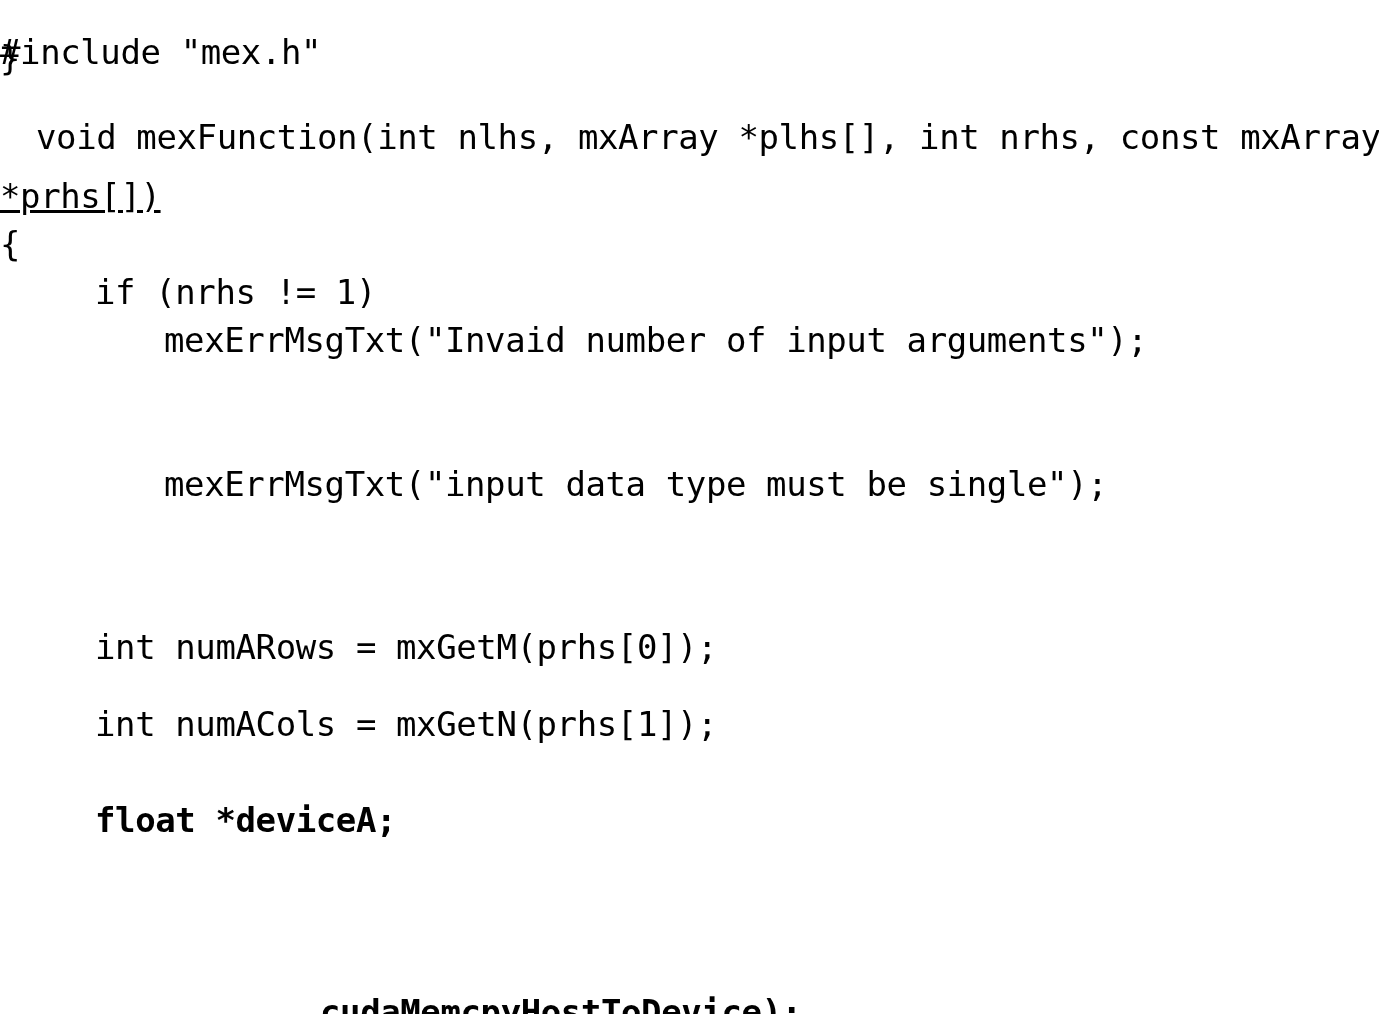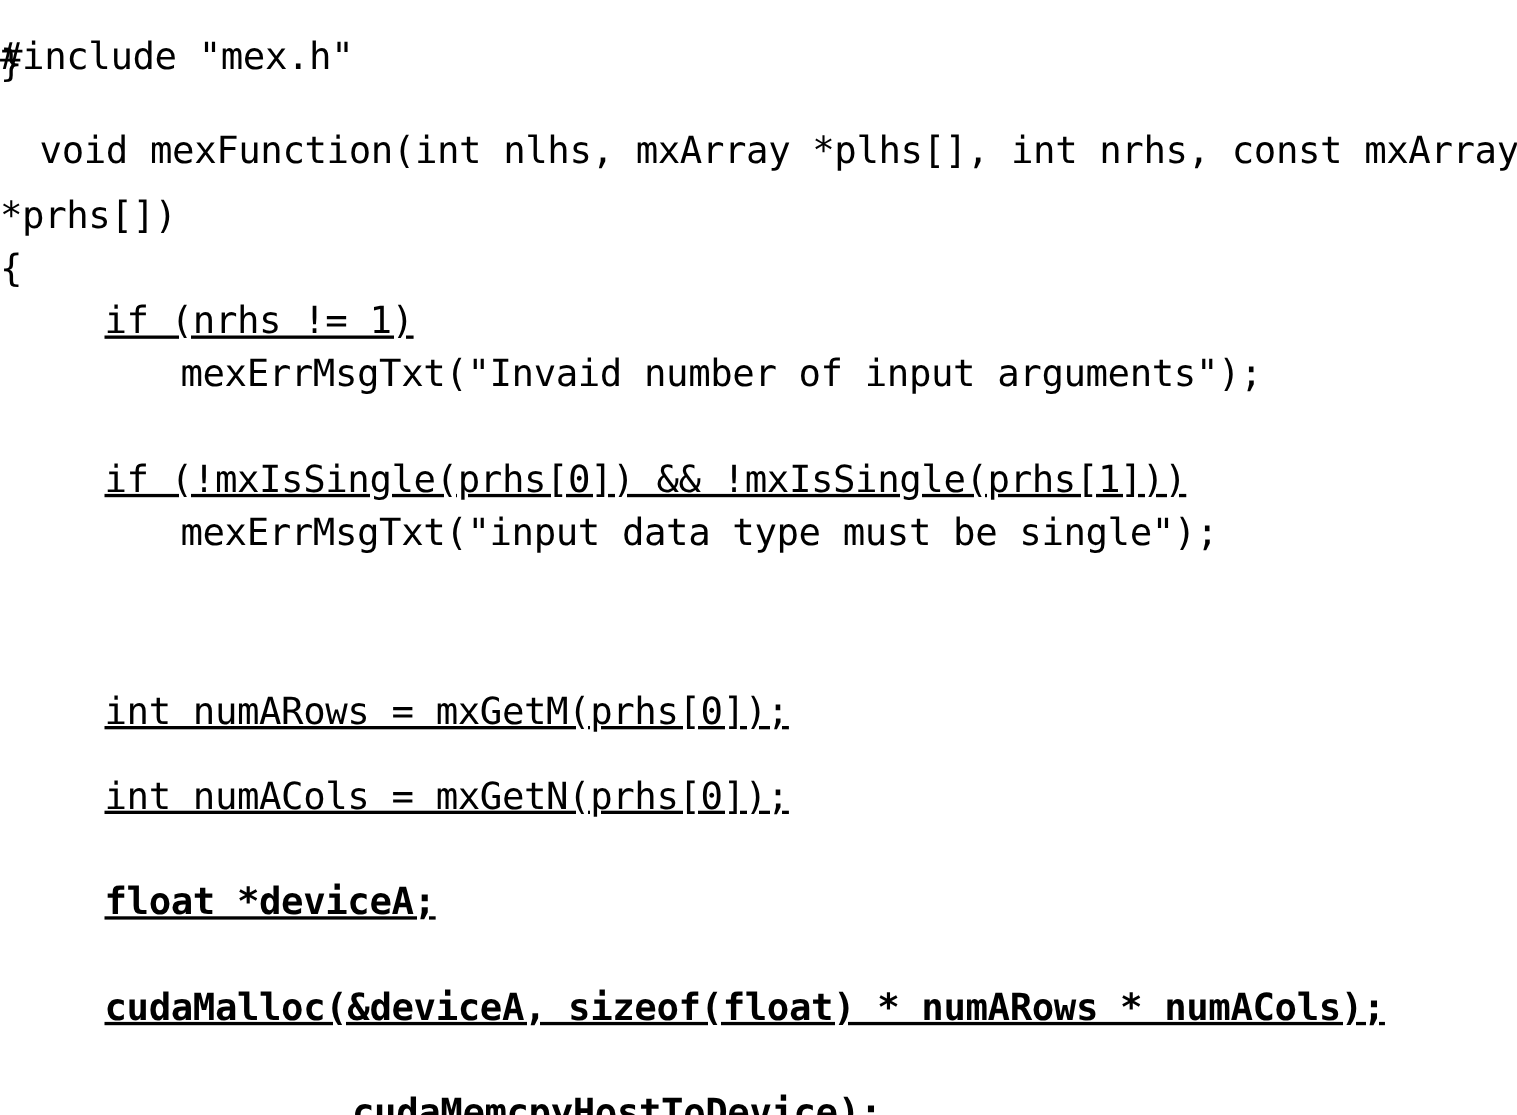--- a/index.html
+++ b/index.html
@@ -37,64 +37,62 @@
   }
 
   .code-line.bold {
     font-weight: 700;
   }
 
   
   .r0  { top: -6px;  }
   .r1  { top: 42px;  }
   .r2  { top: 79px; padding-left: 36px;  }
-  .r3  { top: 138px; }
+  .r3  { top: 138px; text-decoration: underline; }
   .r4  { top: 186px; }
   .r5  { top: 234px; }
   .r6  { top: 282px; }
   .r7  { top: 330px; }
   .r8  { top: 378px; }
   .r9  { top: 426px; }
   .r10 { top: 474px; }
   .r11 { top: 522px; }
   .r12 { top: 570px; }
   .r13 { top: 589px; }
   .r14 { top: 666px; }
   .r15 { top: 714px; }
   .r16 { top: 762px; }
   .r17 { top: 810px; }
   .r18 { top: 858px; }
   .r19 { top: 906px; }
   .r20 { top: 954px; }
 
   
   .i0 { left: 0px;   }
-  .i1 { left: 95px; text-decoration: underline;  }
+  .i1 { left: 95px;  }
   .i2 { left: 164px; }
   .i3 { left: 320px; }
 </style>
 </head>
 <body>
 
 <div id="code-listing">
 
   <pre class="code-line i0 r0">#include "mex.h"</pre>
   <pre class="code-line i0 r1"></pre>
   <pre class="code-line i0 r2">void mexFunction(int nlhs, mxArray *plhs[], int nrhs, const mxArray</pre>
   <pre class="code-line i0 r3">*prhs[])</pre>
   <pre class="code-line i0 r4">{</pre>
   <pre class="code-line i1 r5">if (nrhs != 1)</pre>
   <pre class="code-line i2 r6">mexErrMsgTxt("Invaid number of input arguments");</pre>
   <pre class="code-line i0 r7"></pre>
-  <pre class="code-line i1 r8">if (!mxIsSingle(prhs[0]) &amp;&amp; !mxIsSingle(prhs[1]))</pre>
   <pre class="code-line i2 r9">mexErrMsgTxt("input data type must be single");</pre>
   <pre class="code-line i0 r10"></pre>
   <pre class="code-line i0 r12"></pre>
   <pre class="code-line i1 r13">int numARows = mxGetM(prhs[0]);</pre>
-  <pre class="code-line i1 r14">int numACols = mxGetN(prhs[0]);</pre>
+  <pre class="code-line i1 r14">int numACols = mxGetN(prhs[1]);</pre>
   <pre class="code-line i0 r15"></pre>
   <pre class="code-line i1 r16 bold">float *deviceA;</pre>
   <pre class="code-line i0 r17"></pre>
-  <pre class="code-line i1 r18 bold">cudaMalloc(&amp;deviceA, sizeof(float) * numARows * numACols);</pre>
   <pre class="code-line i3 r20 bold">cudaMemcpyHostToDevice);</pre>
   <pre class="code-line i0 r21">}</pre>
 
 </div>
 
 </body></html>

